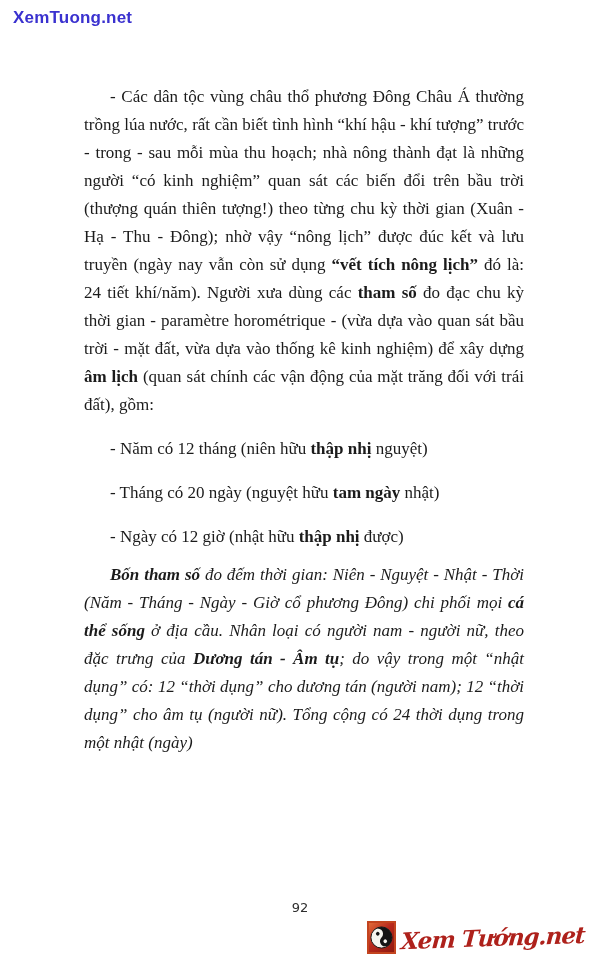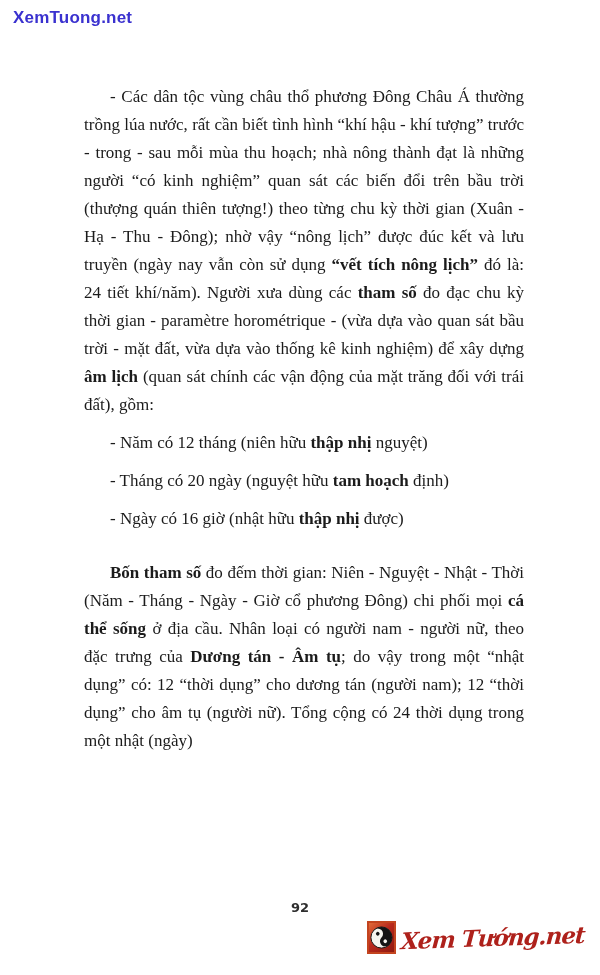--- a/index.html
+++ b/index.html
@@ -41,41 +41,42 @@
     font-size: 17px;
     line-height: 28px;
     text-align: justify;
     -webkit-font-smoothing: antialiased;
   }
   .text-block p {
     margin: 0;
     text-indent: 26px;
   }
   .text-block p.list {
-    margin-top: 10px;
+    margin-top: 16px;
     text-align: left;
   }
   .text-block p.sp {
-    margin-top: 26px;
+    margin-top: 10px;
+    font-style: italic;
   }
   .text-block p.sp-lg {
     margin-top: 16px;
   }
   .text-block b {
     font-weight: 700;
   }
   
   .page-number {
     position: absolute;
     left: 0;
     right: 0;
     top: 900px;
     text-align: center;
     font-family: "DejaVu Sans", "Liberation Sans", sans-serif;
-    font-weight: 700;
+    font-weight: 400;
     font-size: 13px;
     color: #2e2e2e;
   }
   .logo {
     position: absolute;
     right: 15px;
     top: 921px;
     display: flex;
     align-items: center;
     gap: 5px;
@@ -108,22 +109,22 @@
 </head>
 <body>
 
 <div class="page">
 
   <div class="watermark">XemTuong.net</div>
 
   <div class="text-block">
     <p class="para"><span>- Các dân tộc vùng châu thổ phương Đông Châu Á thường trồng lúa nước, rất cần biết tình hình “khí hậu - khí tượng” trước - trong - sau mỗi mùa thu hoạch; nhà nông thành đạt là những người “có kinh nghiệm” quan sát các biến đổi trên bầu trời (thượng quán thiên tượng!) theo từng chu kỳ thời gian (Xuân - Hạ - Thu - Đông); nhờ vậy “nông lịch” được đúc kết và lưu truyền (ngày nay vẫn còn sử dụng </span><b>“vết tích nông lịch”</b><span> đó là: 24 tiết khí/năm). Người xưa dùng các </span><b>tham số</b><span> đo đạc chu kỳ thời gian - paramètre horométrique - (vừa dựa vào quan sát bầu trời - mặt đất, vừa dựa vào thống kê kinh nghiệm) để xây dựng </span><b>âm lịch</b><span> (quan sát chính các vận động của mặt trăng đối với trái đất), gồm:</span></p>
     <p class="list"><span>- Năm có 12 tháng (niên hữu </span><b>thập nhị</b><span> nguyệt)</span></p>
-    <p class="list"><span>- Tháng có 20 ngày (nguyệt hữu </span><b>tam hoạch</b><span> định)</span></p>
-    <p class="list"><span>- Ngày có 16 giờ (nhật hữu </span><b>thập nhị</b><span> được)</span></p>
+    <p class="list"><span>- Tháng có 20 ngày (nguyệt hữu </span><b>tam ngày</b><span> nhật)</span></p>
+    <p class="list"><span>- Ngày có 12 giờ (nhật hữu </span><b>thập nhị</b><span> được)</span></p>
     <p class="sp"><b>Bốn tham số</b><span> đo đếm thời gian: Niên - Nguyệt - Nhật - Thời (Năm - Tháng - Ngày - Giờ cổ phương Đông) chi phối mọi </span><b>cá thể sống</b><span> ở địa cầu. Nhân loại có người nam - người nữ, theo đặc trưng của </span><b>Dương tán - Âm tụ</b><span>; do vậy trong một “nhật dụng” có: 12 “thời dụng” cho dương tán (người nam); 12 “thời dụng” cho âm tụ (người nữ). Tổng cộng có 24 thời dụng trong một nhật (ngày)</span></p>
   </div>
 
   <div class="page-number">92</div>
 
   <div class="logo">
     <span class="logo-icon">
       <svg width="23" height="25" viewBox="0 0 100 100" aria-hidden="true">
         <g transform="rotate(-45 50 50)">
           <circle cx="50" cy="50" r="46" fill="#f5f4ee" stroke="#181818" stroke-width="4"></circle>

